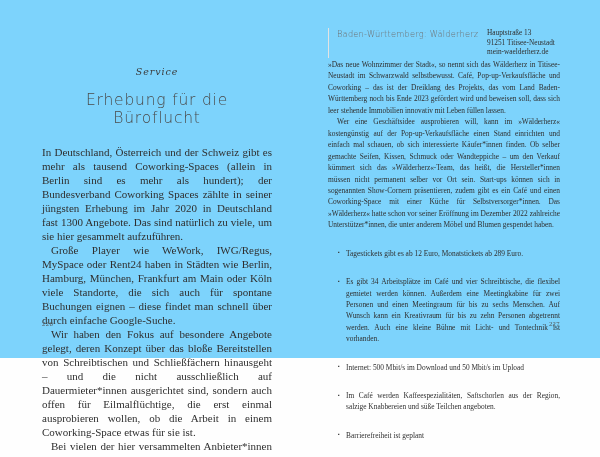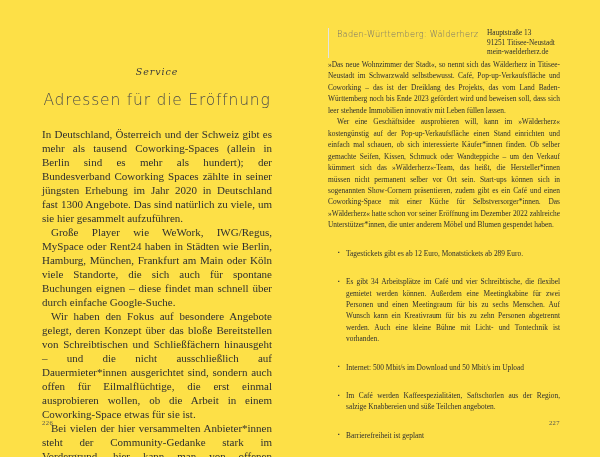--- a/index.html
+++ b/index.html
@@ -17,22 +17,22 @@
   .spread {
     position: relative;
     width: 600px;
     height: 457px;
     background: #fefefe;
     display: flex;
   }
   .page {
     position: relative;
     width: 300px;
-    height: 457px;
-    background: #fde047;
+    height: 358px;
+    background: #7dd3fc;
     box-sizing: border-box;
   }
   .page-left {
     padding: 0 28px 13px 42px;
   }
   .page-right {
     padding: 0 40px 0 28px;
   }
 
   
@@ -142,21 +142,21 @@
 </style>
 </head>
 <body>
 
 <div class="spread">
 
   <div class="page page-left">
 
     <div class="kicker">Service</div>
 
-    <h1 class="chapter-title">Adressen für die Eröffnung</h1>
+    <h1 class="chapter-title">Erhebung für die Büroflucht</h1>
 
     <p class="body-text">In Deutschland, Österreich und der Schweiz gibt es mehr als tausend Coworking-Spaces (allein in Berlin sind es mehr als hundert); der Bundesverband Coworking Spaces zählte in seiner jüngsten Erhebung im Jahr 2020 in Deutschland fast 1300 Angebote. Das sind natürlich zu viele, um sie hier gesammelt aufzuführen.</p>
     <p class="body-text">Große Player wie WeWork, IWG/Regus, MySpace oder Rent24 haben in Städten wie Berlin, Hamburg, München, Frankfurt am Main oder Köln viele Standorte, die sich auch für spontane Buchungen eignen – diese findet man schnell über durch einfache Google-Suche.</p>
     <p class="body-text">Wir haben den Fokus auf besondere Angebote gelegt, deren Konzept über das bloße Bereitstellen von Schreibtischen und Schließfächern hinausgeht – und die nicht ausschließlich auf Dauermieter*innen ausgerichtet sind, sondern auch offen für Eilmalflüchtige, die erst einmal ausprobieren wollen, ob die Arbeit in einem Coworking-Space etwas für sie ist.</p>
     <p class="body-text">Bei vielen der hier versammelten Anbieter*innen steht der Community-Gedanke stark im Vordergrund, hier kann man von offenen Begegnungen und Netzwerken profitieren, etliche punkten durch eine besonders schöne Lage oder Ausstattung, die sie auch für eine Workation oder ein Teamevent attraktiv machen können. Allen ist gemein, dass sie einen guten Einstieg in das Konzept der multilokalen Arbeit bieten. »Arbeite doch, wo du willst« heißt auch: Erst einmal herausfinden, was man will – und was wo passen könnte.</p>
 
     <div class="folio folio-left">226</div>
   </div>
 
   <div class="page page-right">

